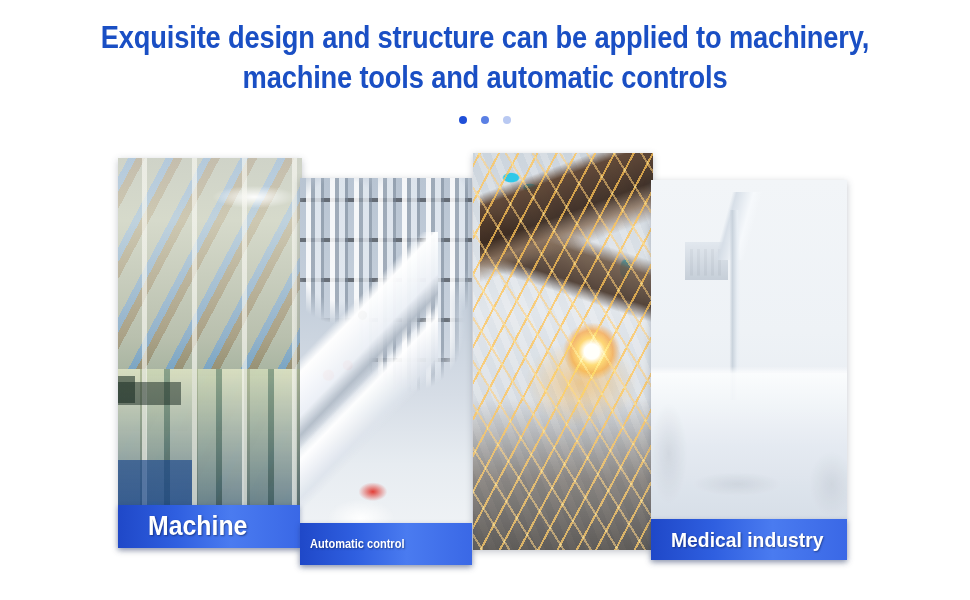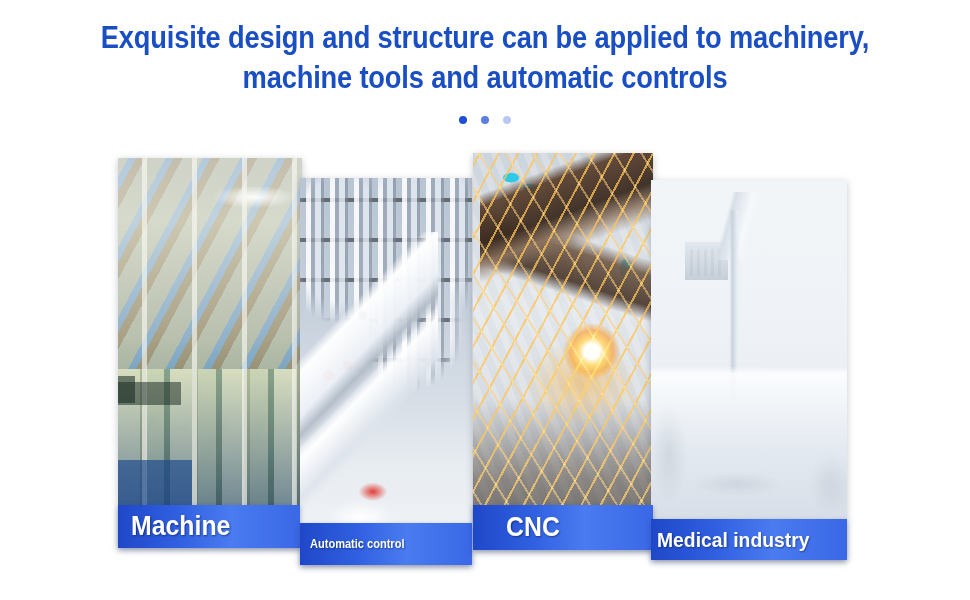--- a/index.html
+++ b/index.html
@@ -254,24 +254,24 @@
     font-weight: bold;
     white-space: nowrap;
     text-shadow: 1px 1px 2px rgba(10,25,70,.55);
   }
   .caption span {
     transform: scaleX(0.92);
     transform-origin: left center;
     display: inline-block;
   }
 
-  #cap-machine  { left: 118px; top: 505px; width: 182px; height: 43px; font-size: 27px; padding-left: 13px; }
+  #cap-machine  { left: 118px; top: 505px; width: 182px; height: 43px; font-size: 27px; padding-left: 30px; }
   #cap-auto     { left: 300px; top: 523px; width: 172px; height: 42px; font-size: 12px; padding-left: 10px; }
   #cap-cnc      { left: 473px; top: 505px; width: 180px; height: 45px; font-size: 27px; padding-left: 33px; }
-  #cap-medical  { left: 651px; top: 519px; width: 196px; height: 41px; font-size: 21px; padding-left: 6px; }
+  #cap-medical  { left: 651px; top: 519px; width: 196px; height: 41px; font-size: 21px; padding-left: 20px; }
 </style>
 </head>
 <body>
 
 <div class="banner">
 
   <div class="headline">Exquisite design and structure can be applied to machinery,
 machine tools and automatic controls</div>
 
   <div class="dots">
@@ -297,21 +297,18 @@
   </div>
 
   <div class="caption" id="cap-machine">
     <span>Machine</span>
   </div>
 
   <div class="caption" id="cap-auto">
     <span>Automatic control</span>
   </div>
 
-  <div class="caption" id="cap-cnc">
-    <span>CNC</span>
-  </div>
 
   <div class="caption" id="cap-medical">
     <span>Medical industry</span>
   </div>
 
 </div>
 
 </body></html>

